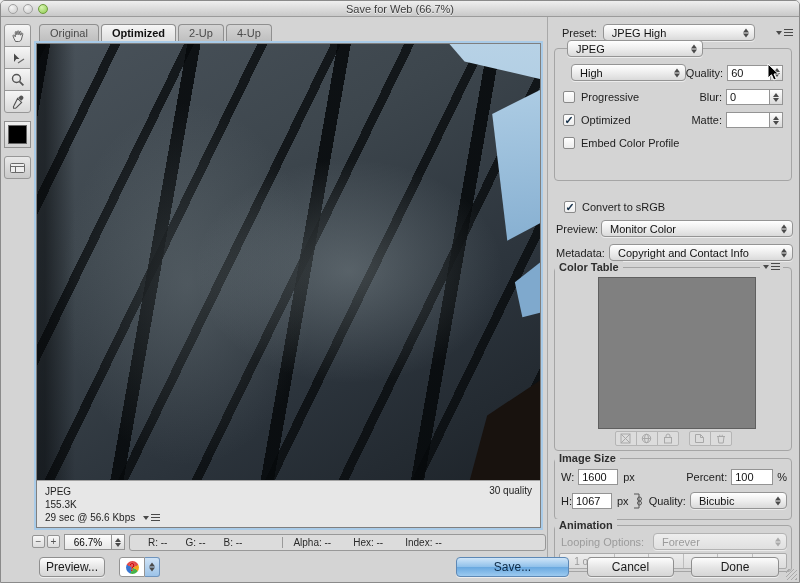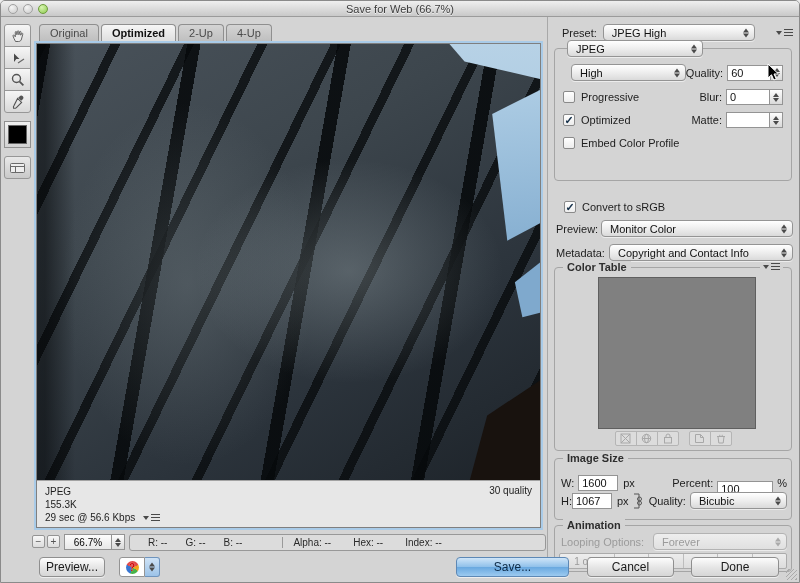--- a/index.html
+++ b/index.html
@@ -80,21 +80,21 @@
            font-family:"Liberation Sans",sans-serif; color:#111; }
   .stepper { width:13px; height:16px; border:1px solid #949494; border-left:none;
              background:linear-gradient(#fdfdfd,#d9d9d9); display:flex; align-items:center; justify-content:center; }
   .stepper .arrows { position:static; transform:none; }
 
   .chk { width:12px; height:12px; border:1px solid #8a8a8a; border-radius:2px; flex:0 0 auto;
          background:linear-gradient(#fff,#ededed); display:inline-flex; align-items:center; justify-content:center;
          font-size:11px; font-weight:bold; color:#14304a; line-height:1; margin-right:6px; }
 
   .grp { position:absolute; border:1px solid #a5a5a5; border-radius:4px; }
-  .grp-title { position:absolute; top:-7px; left:8px; background:#d4d4d4; padding:0 4px;
+  .grp-title { position:absolute; top:-7px; left:0; background:#d4d4d4; padding:0 4px;
                font-size:11px; font-weight:bold; color:#2e2e2e; white-space:nowrap; }
 
   .flyout { display:inline-flex; align-items:center; gap:2px; }
   .flyout .tri { width:0; height:0; border-left:3px solid transparent; border-right:3px solid transparent; border-top:4px solid #4a4a4a; }
   .flyout .bars { width:9px; height:7px; background:repeating-linear-gradient(#4a4a4a 0 1px, transparent 1px 3px); }
 
   .ct-swatch { position:absolute; left:43px; top:9px; width:158px; height:152px; background:#808080; border:1px solid #5f5f5f; }
   .ct-icons { position:absolute; left:0; right:0; bottom:4px; display:flex; justify-content:center; gap:10px; }
   .ct-cluster { display:flex; }
   .ct-btn { width:22px; height:15px; border:1px solid #b5b5b5; margin-left:-1px; background:#dcdcdc;
@@ -406,21 +406,21 @@
       </div>
     </div>
 
     <div class="grp" style="left:6px; top:441px; width:238px; height:62px;">
       <span class="grp-title">Image Size</span>
       <div class="row" style="top:10px; left:6px; right:4px;">
         <span class="lbl">W:</span>
         <input class="field" style="width: 40px; margin-left: 4px;" readonly="" value="1600">
         <span class="lbl" style="margin-left:5px;">px</span>
         <span class="lbl" style="margin-left:auto; margin-right:4px;">Percent:</span>
-        <input class="field" style="width: 56px; margin-top: 12px;" readonly="" value="100">
+        <input class="field" style="width: 42px;" readonly="" value="100">
         <span class="lbl" style="margin-left:4px;">%</span>
       </div>
       <div class="row" style="top:33px; left:6px; right:4px;">
         <span class="lbl">H:</span>
         <input class="field" style="width: 40px; " readonly="" value="1067">
         <span class="lbl" style="margin-left:5px;">px</span>
         <span style="margin-left:4px;">
           <svg width="10" height="16" viewBox="0 0 10 16">
               <path d="M1 1 h5 M6 1 v14 M1 15 h5" fill="none" stroke="#555"></path>
               <rect x="4.5" y="4" width="4" height="4" rx="2" fill="none" stroke="#555"></rect>

